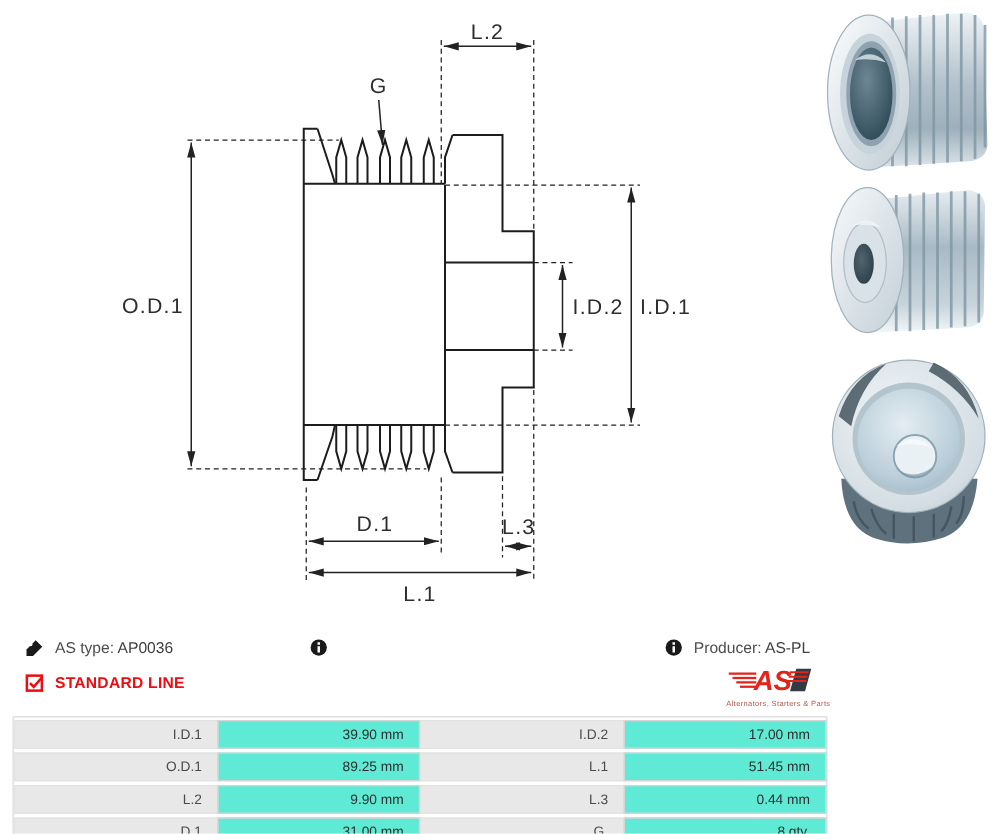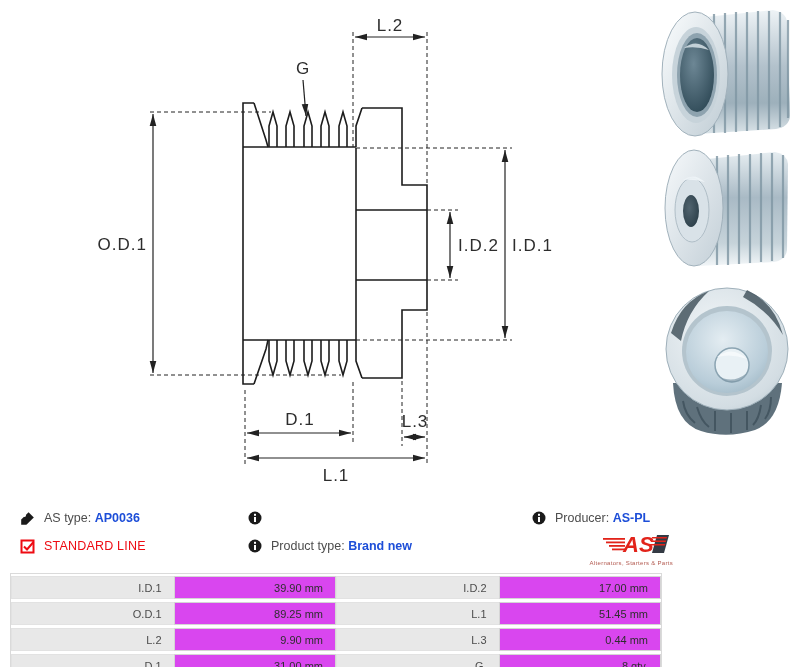--- a/index.html
+++ b/index.html
@@ -7,35 +7,35 @@
         font-family:"Liberation Sans",sans-serif;}
   
   .drawing{position:absolute;left:0;top:0;}
   .dim-label{font-family:"Liberation Sans",sans-serif;font-size:17px;fill:#2d2d2d;
              letter-spacing:1px;font-weight:400;}
   
   .photo{position:absolute;cursor:pointer;}
   
   .info-col{position:absolute;top:504px;}
   .info-line{display:flex;align-items:center;gap:9px;height:28px;font-size:12.5px;color:#4d4d4d;}
-  .info-line b{color:#1d4ed8;font-weight:bold;}
-  .std-line{color:#ee0b12;font-weight:normal;letter-spacing:.2px;}
+  .info-line b{color:#404040;font-weight:normal;}
+  .std-line{color:#ee0b12;font-weight:bold;letter-spacing:.2px;}
   .icon{flex:0 0 auto;display:inline-flex;}
   
-  .as-logo{margin-left:49px;margin-top:1px;width:92px;text-align:right;}
+  .as-logo{margin-left:49px;margin-top:1px;width:92px;text-align:left;}
   .as-logo-tagline{font-size:6px;color:#b2584e;letter-spacing:.3px;margin-top:-1px;
                    white-space:nowrap;}
   
   .spec-wrap{position:absolute;left:10px;top:573px;width:650px;border:1px solid #dadada;
              background:#fff;}
   table.spec{width:100%;border-collapse:separate;border-spacing:0 3px;margin:-1px 0;}
   table.spec td{height:19px;font-size:11px;padding:1px 12px 1px 4px;text-align:right;
                 vertical-align:middle;}
   td.lbl{background:#e8e8e8;color:#4b4b4b;width:25%;border:1px solid #e2e2e2;border-right:none;}
-  td.val{background:#d946ef;color:#2e2e2e;width:25%;border:1px solid #d5d5d5;}
+  td.val{background:#5eead4;color:#2e2e2e;width:25%;border:1px solid #d5d5d5;}
 </style>
 </head>
 <body>
 
 <div class="page">
 
   <svg class="drawing" width="560" height="500" viewBox="0 0 560 500">
     <defs>
       <marker id="arr" viewBox="0 0 12 10" refX="12" refY="5" markerWidth="12" markerHeight="10" orient="auto-start-reverse" markerUnits="userSpaceOnUse">
         <path d="M12,5 L0,1.7 L0,8.3 z" fill="#222"></path>
@@ -232,33 +232,20 @@
   </div>
 
   <div class="info-col" style="left:248px;">
     <div class="info-line">
       <span class="icon">
         <svg width="14" height="14" viewBox="0 0 14 14">
           <circle cx="7" cy="7" r="6.5" fill="#1a1a1a"></circle>
           <rect x="6" y="6" width="2" height="5" fill="#fff"></rect>
           <rect x="6" y="2.8" width="2" height="2" fill="#fff"></rect>
         </svg>
-      </span>
-    </div>
-    <div class="info-line">
-      <span class="icon">
-        <svg width="14" height="14" viewBox="0 0 14 14">
-          <circle cx="7" cy="7" r="6.5" fill="#1a1a1a"></circle>
-          <rect x="6" y="6" width="2" height="5" fill="#fff"></rect>
-          <rect x="6" y="2.8" width="2" height="2" fill="#fff"></rect>
-        </svg>
-      </span>
-      <span>
-        <span>Product type:</span>
-        <b>Brand new</b>
       </span>
     </div>
   </div>
 
   <div class="info-col" style="left:532px;">
     <div class="info-line">
       <span class="icon">
         <svg width="14" height="14" viewBox="0 0 14 14">
           <circle cx="7" cy="7" r="6.5" fill="#1a1a1a"></circle>
           <rect x="6" y="6" width="2" height="5" fill="#fff"></rect>

